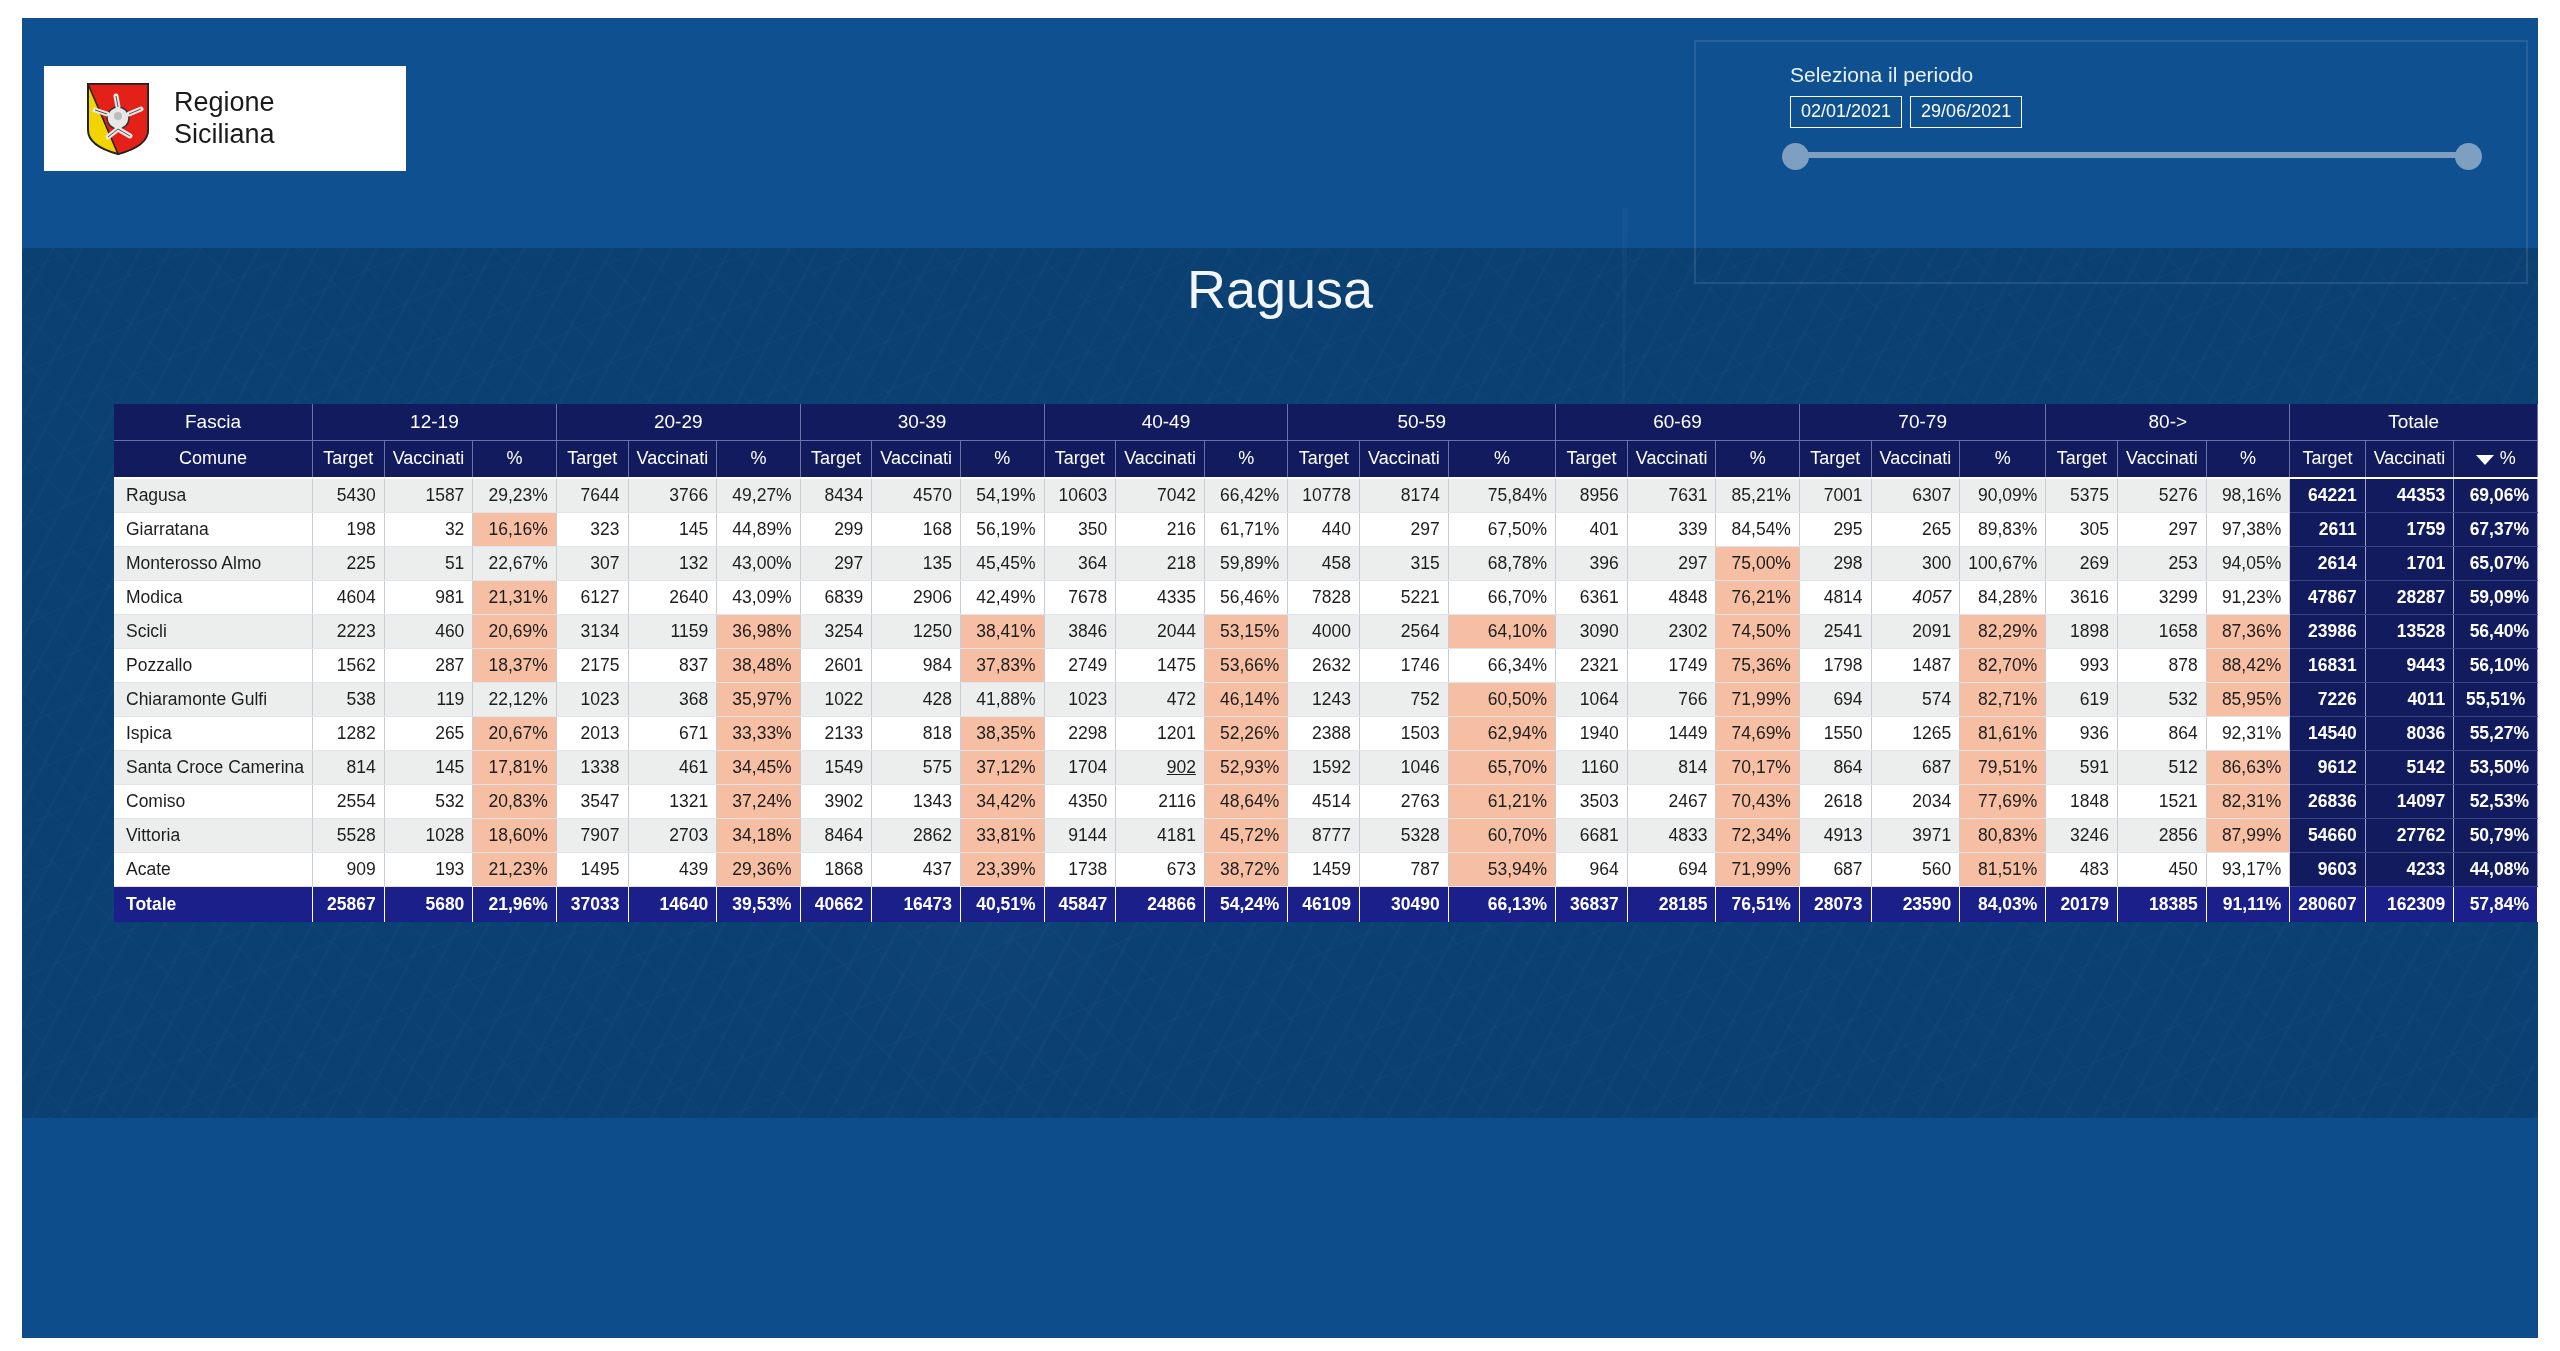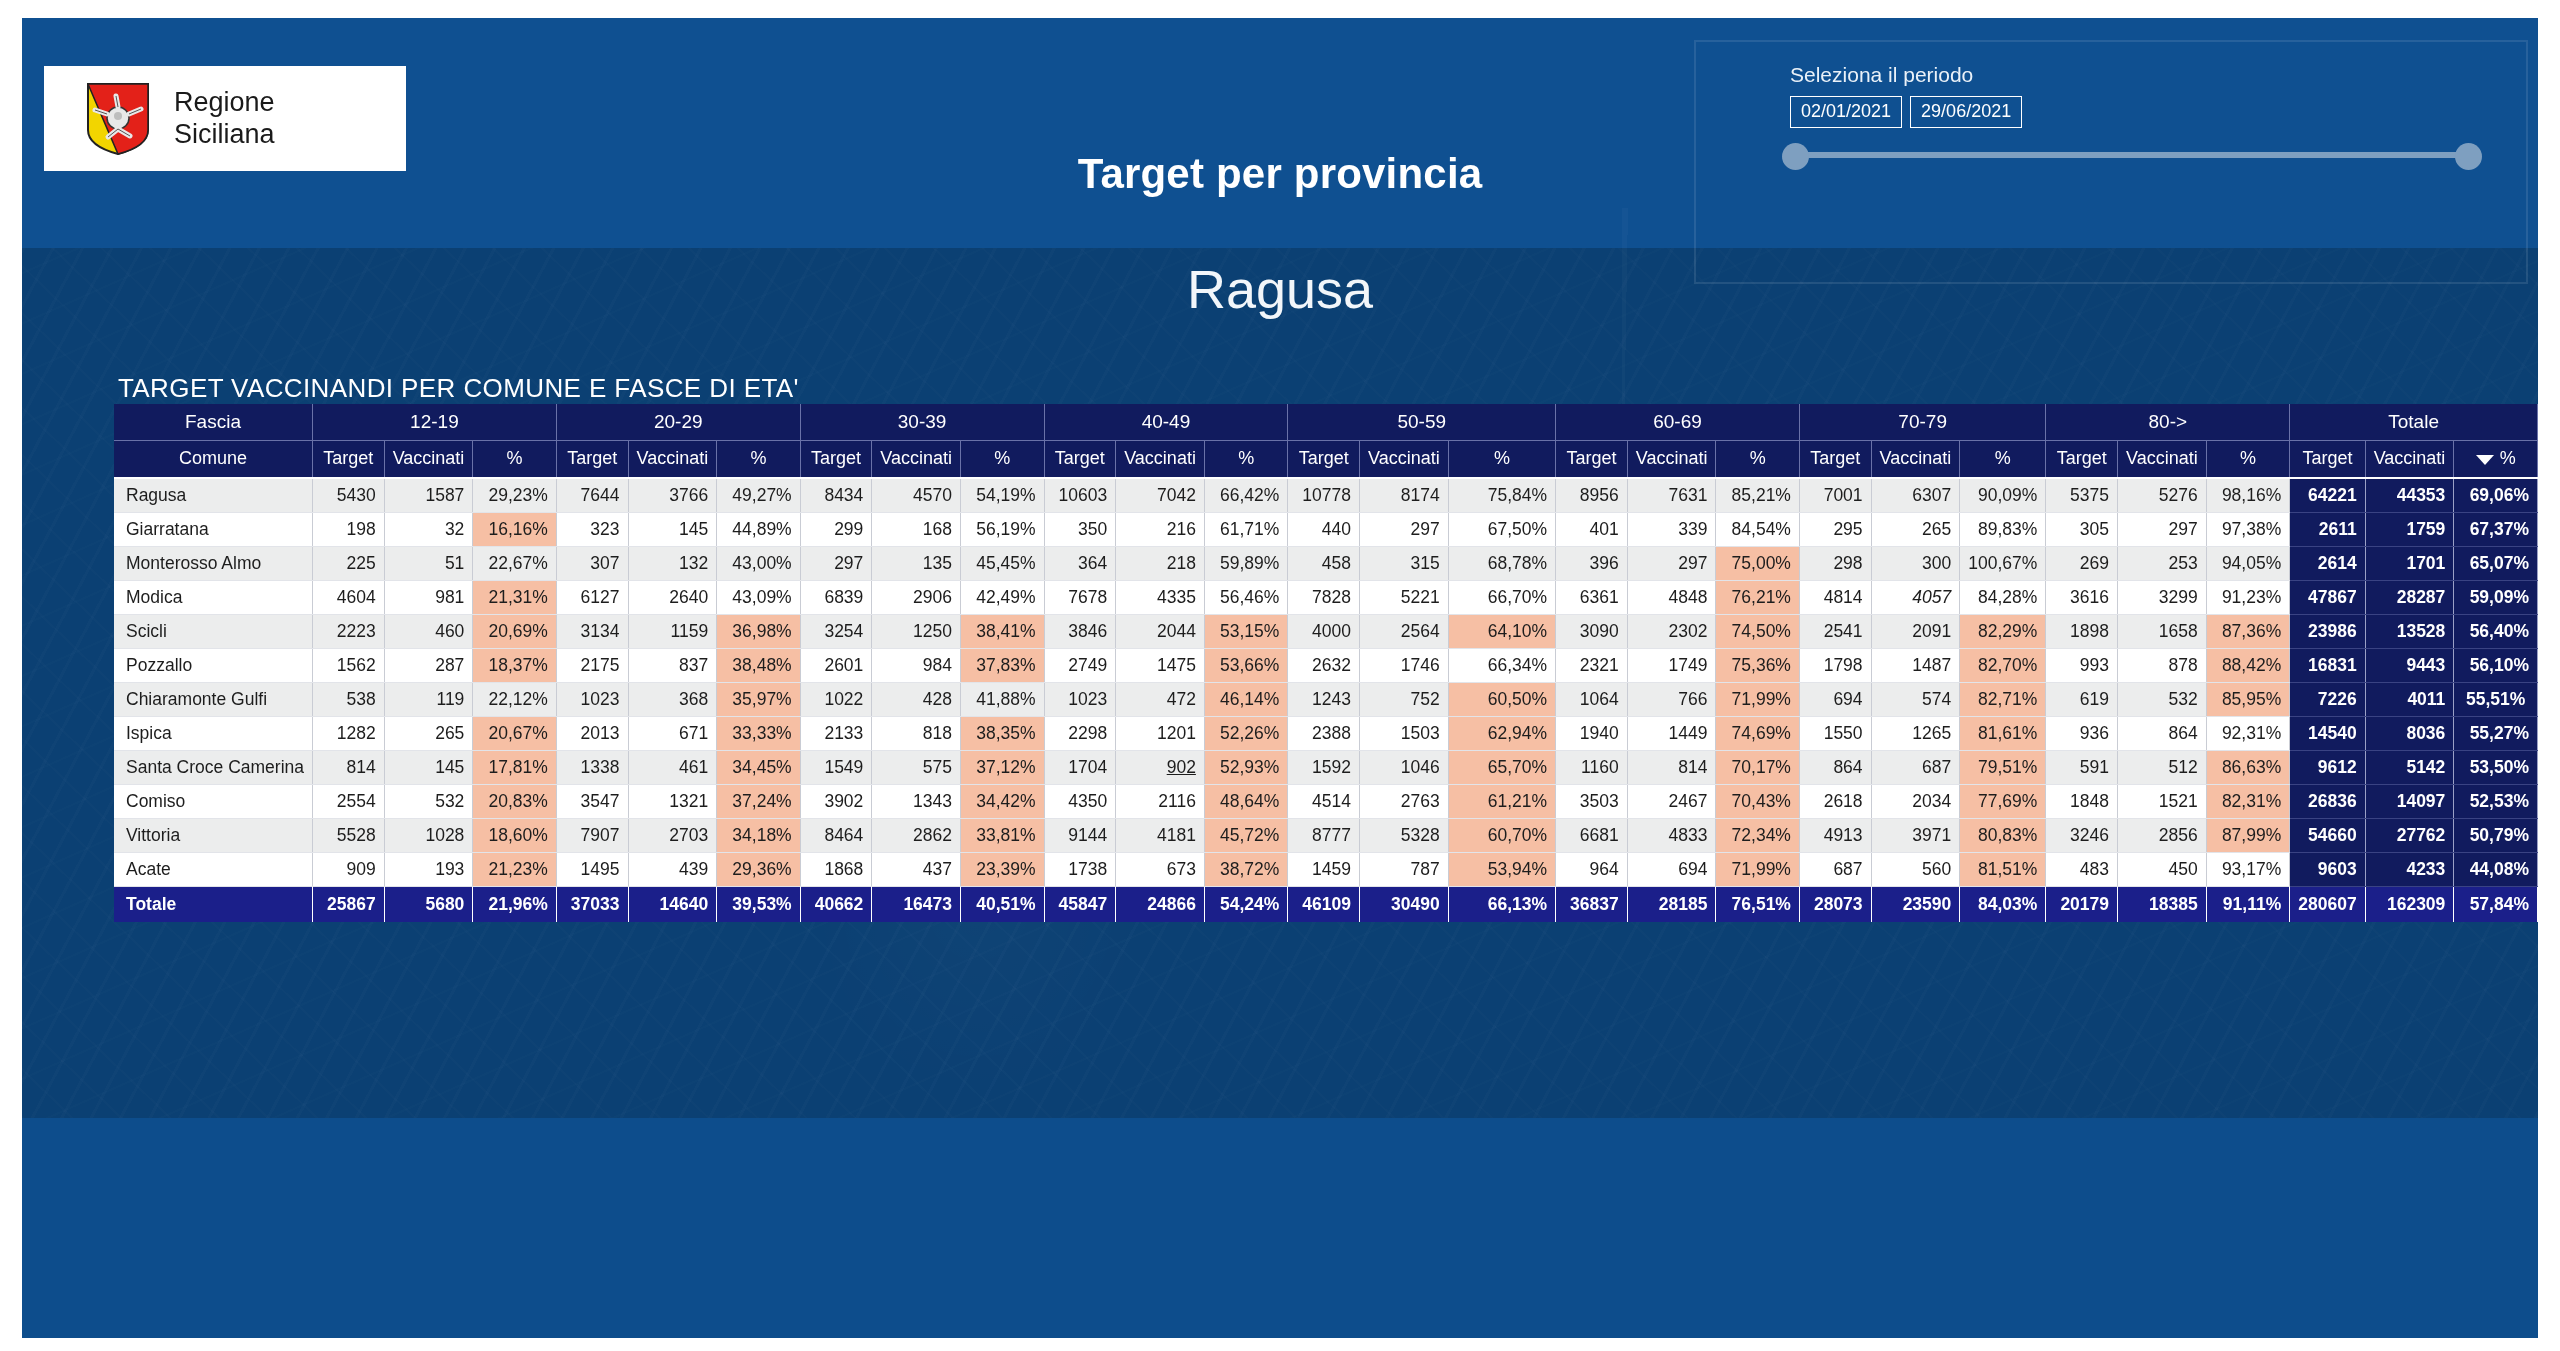--- a/index.html
+++ b/index.html
@@ -102,37 +102,35 @@
         <path d="M32 25 L30 14 M32 47 L22 55 M32 47 L44 54 M21 32 L9 28 M43 32 L55 27" stroke="#e8e8e8" stroke-width="5" stroke-linecap="round"></path>
         <path d="M32 25 L30 14 M32 47 L22 55 M32 47 L44 54 M21 32 L9 28 M43 32 L55 27" stroke="#555" stroke-width="1" fill="none"></path>
         <circle cx="32" cy="34" r="4" fill="#bdbdbd"></circle>
       </svg>
       <div class="logo-text">
         <div>Regione</div>
         <div>Siciliana</div>
       </div>
     </div>
 
-    <div class="title-main">Target per provincia</div>
     <div class="title-sub">Ragusa</div>
 
     <div class="period">
       <div class="period-label">Seleziona il periodo</div>
       <div class="chips">
         <div class="chip">02/01/2021</div>
         <div class="chip">29/06/2021</div>
       </div>
       <div class="slider">
         <div class="track"></div>
         <div class="knob l"></div>
         <div class="knob r"></div>
       </div>
     </div>
 
-    <div class="table-title">TARGET VACCINANDI PER COMUNE E FASCE DI ETA'</div>
     <div class="tbl-wrap">
       <table class="t">
         <thead>
           <tr class="g" id="grow">
               <th colspan="1" style="width: 178px;">Fascia</th>
               <th colspan="3">12-19</th>
               <th colspan="3">20-29</th>
               <th colspan="3">30-39</th>
               <th colspan="3">40-49</th>
               <th colspan="3">50-59</th>

